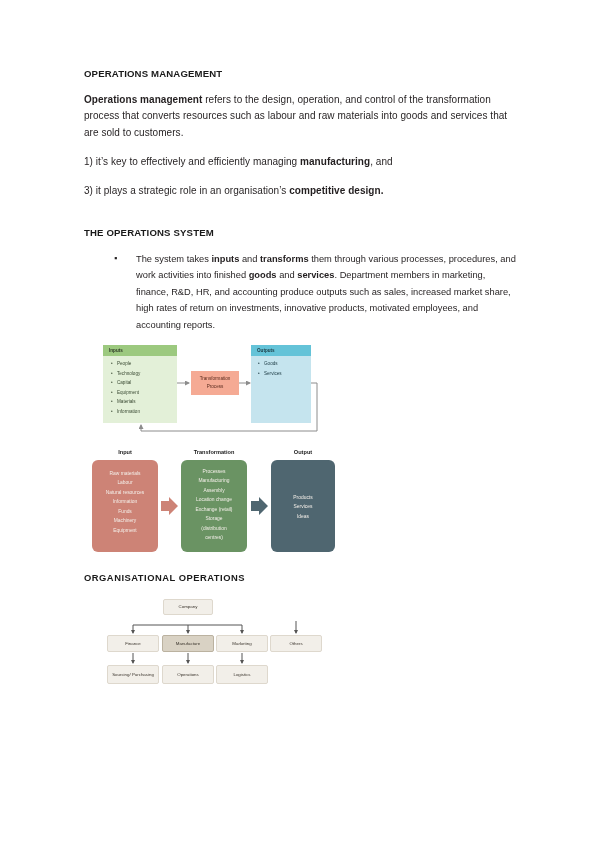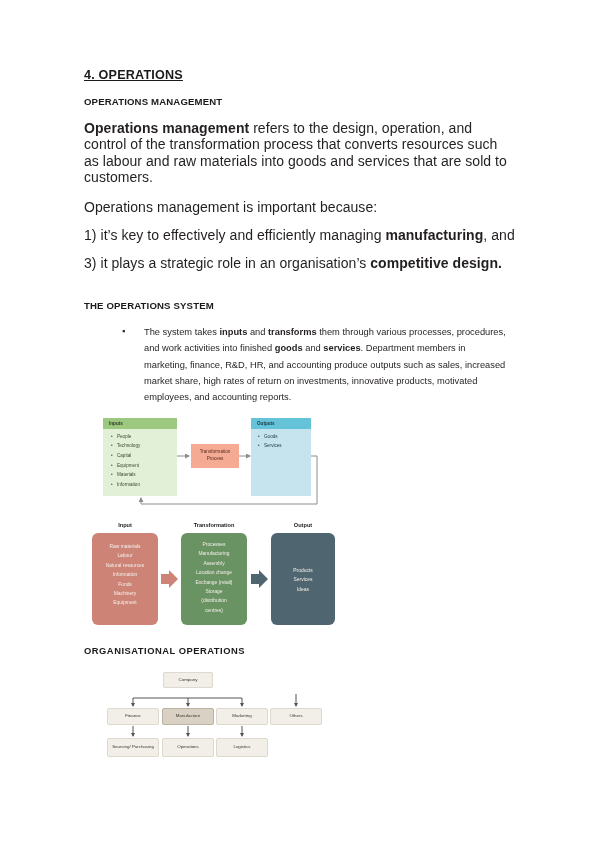--- a/index.html
+++ b/index.html
@@ -35,34 +35,34 @@
     letter-spacing: .2px;
   }
   h2.sec-head {
     font-size: 9.6px;
     font-weight: bold;
     color: #1a1a1a;
     margin: 0 0 13px 0;
     letter-spacing: .15px;
   }
   p.body {
-    font-size: 14px;
+    font-size: 10px;
     line-height: 16.4px;
     color: #231f20;
     margin: 0 0 13px 0;
     letter-spacing: .05px;
   }
   p.body b { font-weight: bold; }
   p.tight { margin-bottom: 12px; }
 
   .gap-lg { height: 16px; }
   .gap-md { height: 10px; }
 
   ul.bullets {
-    margin: 8px;
+    margin: 0;
     padding: 0 0 0 30px;
     list-style: none;
   }
   ul.bullets li {
     position: relative;
     font-size: 9.3px;
     line-height: 16.4px;
     color: #231f20;
     padding-left: 22px;
   }
@@ -238,27 +238,25 @@
     border-color: #bbb2a0;
   }
   .fig3 svg { position: absolute; left: 0; top: 0; overflow: visible; }
 </style>
 </head>
 <body>
 
 <div class="page">
   <div class="content">
 
-    <h1 class="doc-title">4. OPERATIONS</h1>
 
     <h2 class="sec-head">OPERATIONS MANAGEMENT</h2>
 
     <p class="body"><b>Operations management</b><span> refers to the design, operation, and control of the transformation process that converts resources such as labour and raw materials into goods and services that are sold to customers.</span></p>
 
-    <p class="body tight">Operations management is important because:</p>
 
 
     <p class="body tight"><span>1) it’s key to effectively and efficiently managing </span><b>manufacturing</b><span>, and</span></p>
 
     <p class="body tight"><span>3) it plays a strategic role in an organisation’s </span><b>competitive design.</b><span></span></p>
 
     <div class="gap-lg"></div>
 
     <h2 class="sec-head">THE OPERATIONS SYSTEM</h2>
 

